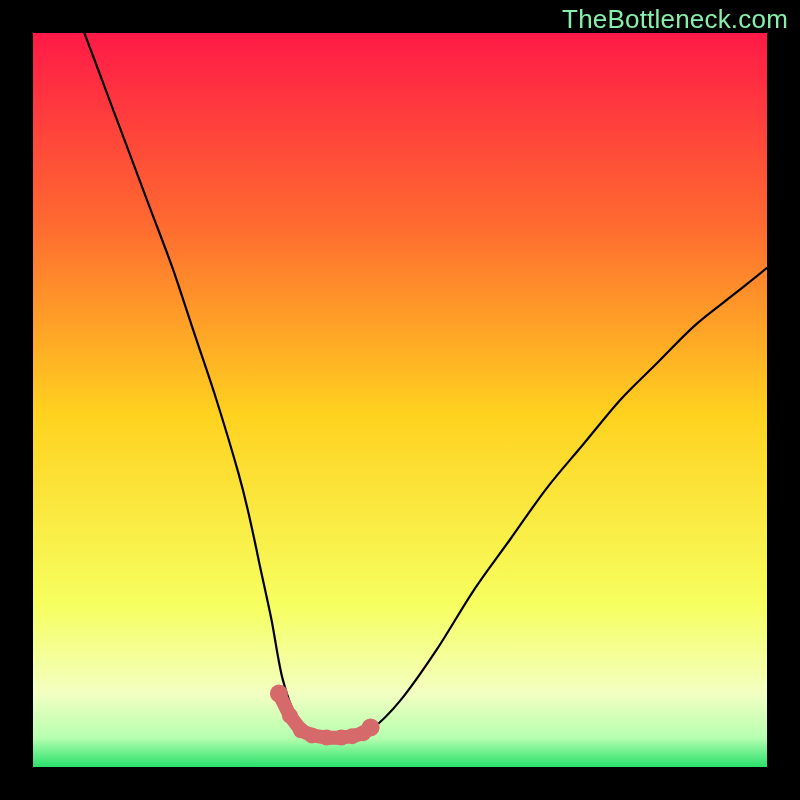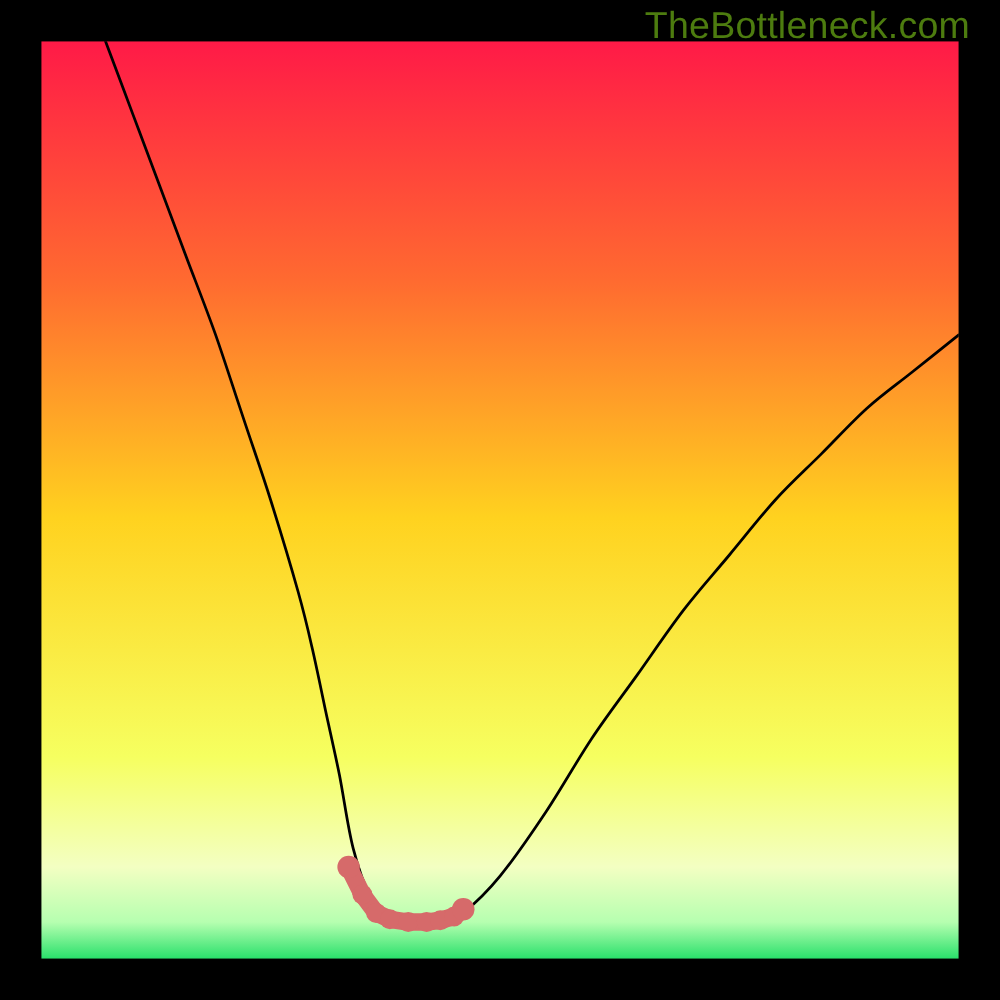--- a/index.html
+++ b/index.html
@@ -14,24 +14,24 @@
     position: absolute;
     left: 0;
     top: 0;
     width: 800px;
     height: 800px;
     background: #000;
   }
   .attribution {
     position: absolute;
     top: 4px;
-    right: 24px;
+    right: 12px;
     font-family: Arial, Helvetica, sans-serif;
-    font-size: 30px;
-    color: #4d7c0f;
+    font-size: 26px;
+    color: #86efac;
     letter-spacing: 0.2px;
   }
   .plot {
     position: absolute;
     left: 33px;
     top: 33px;
     width: 734px;
     height: 734px;
   }
   svg { display: block; }

